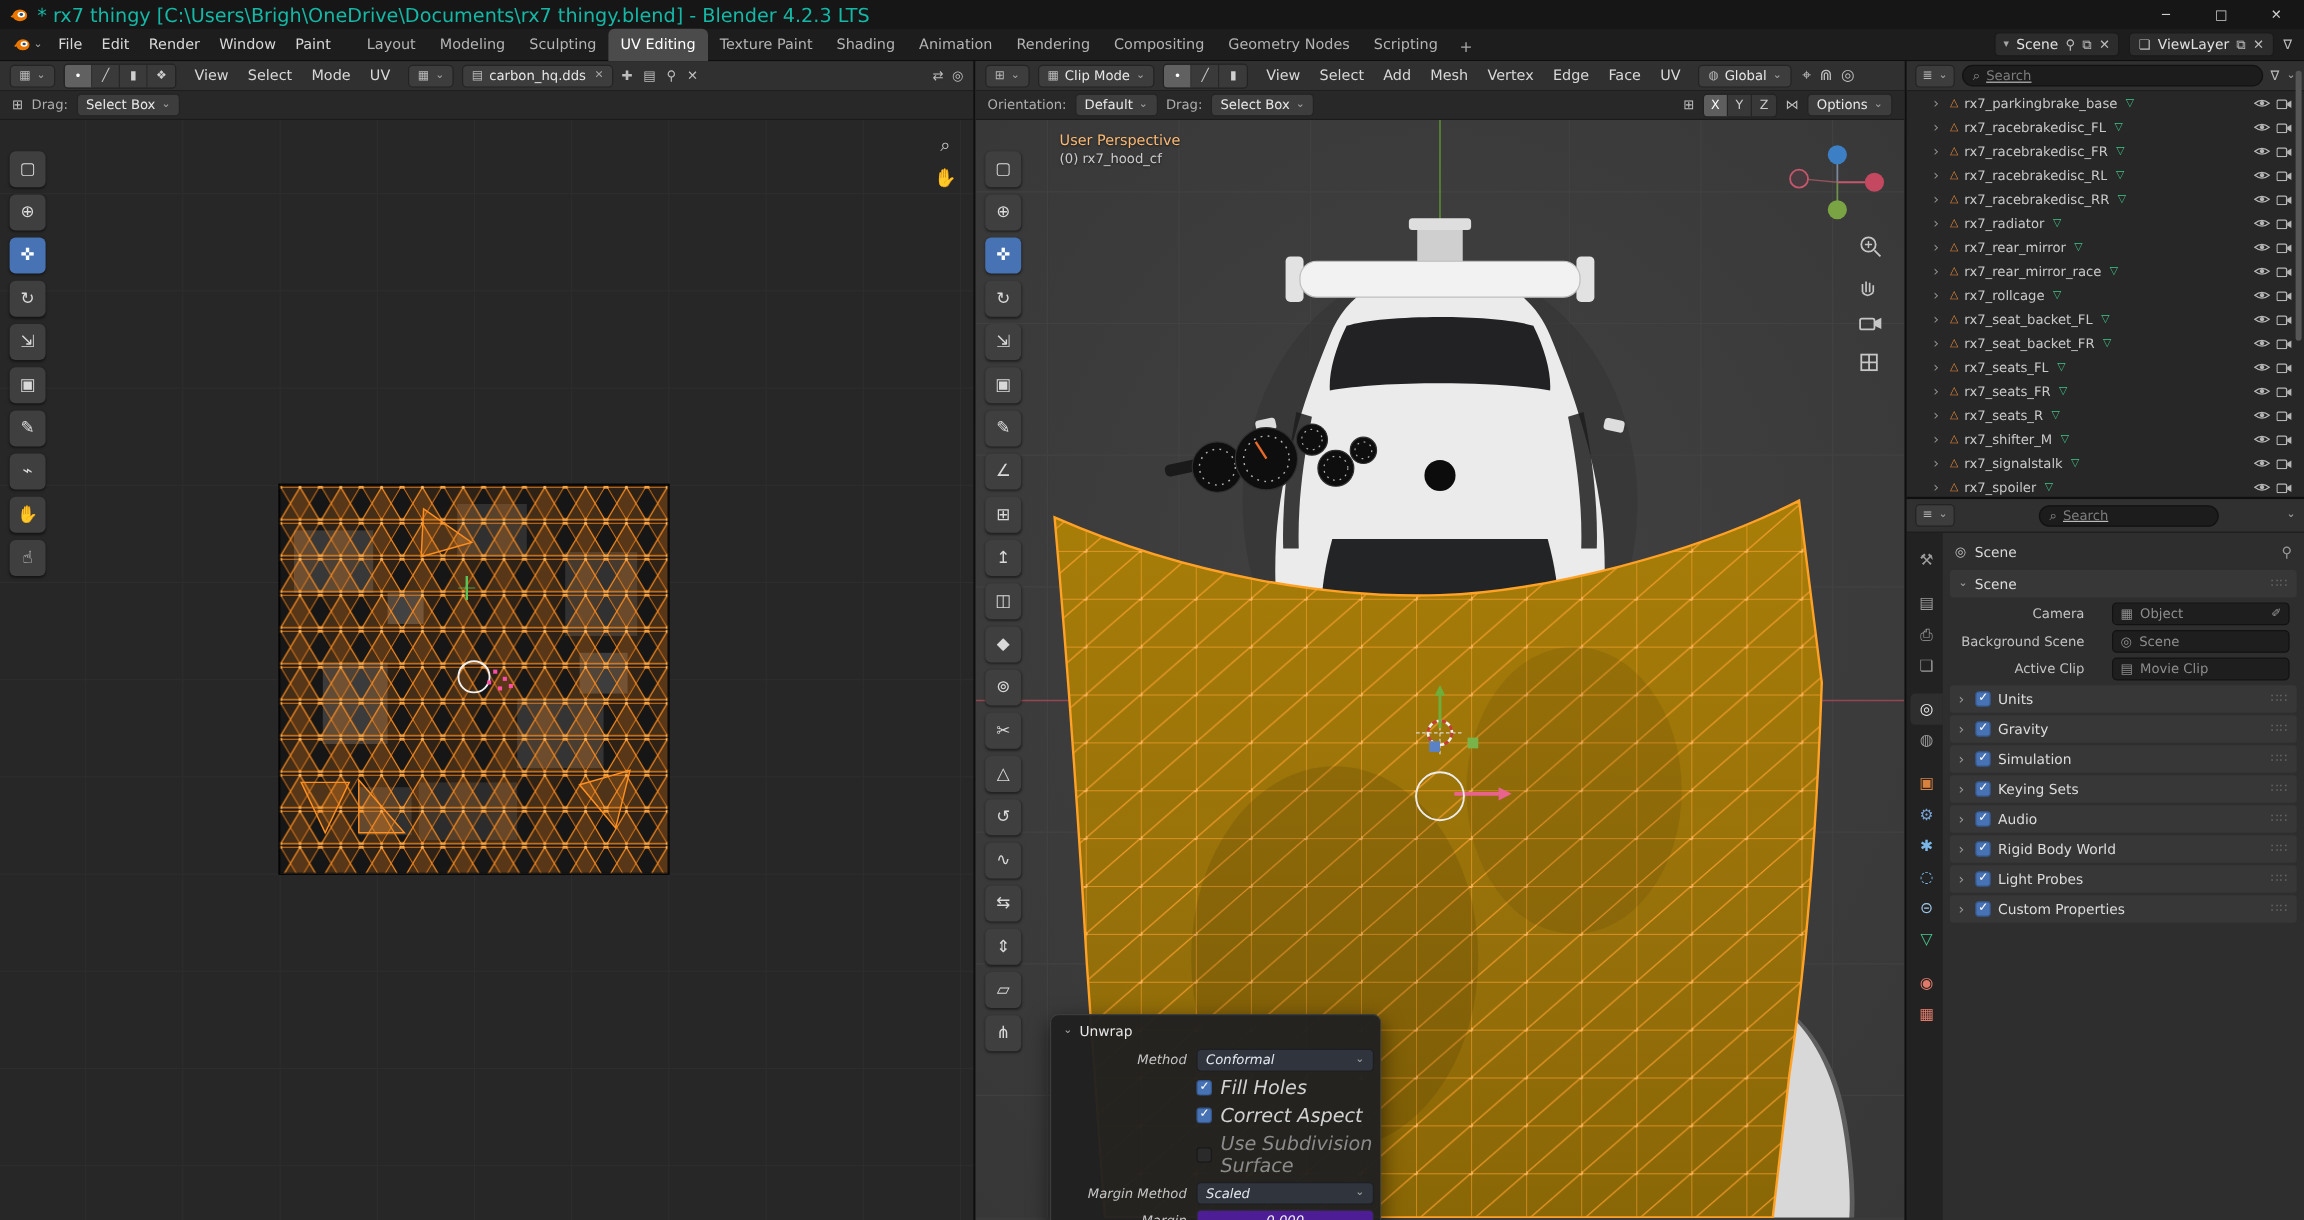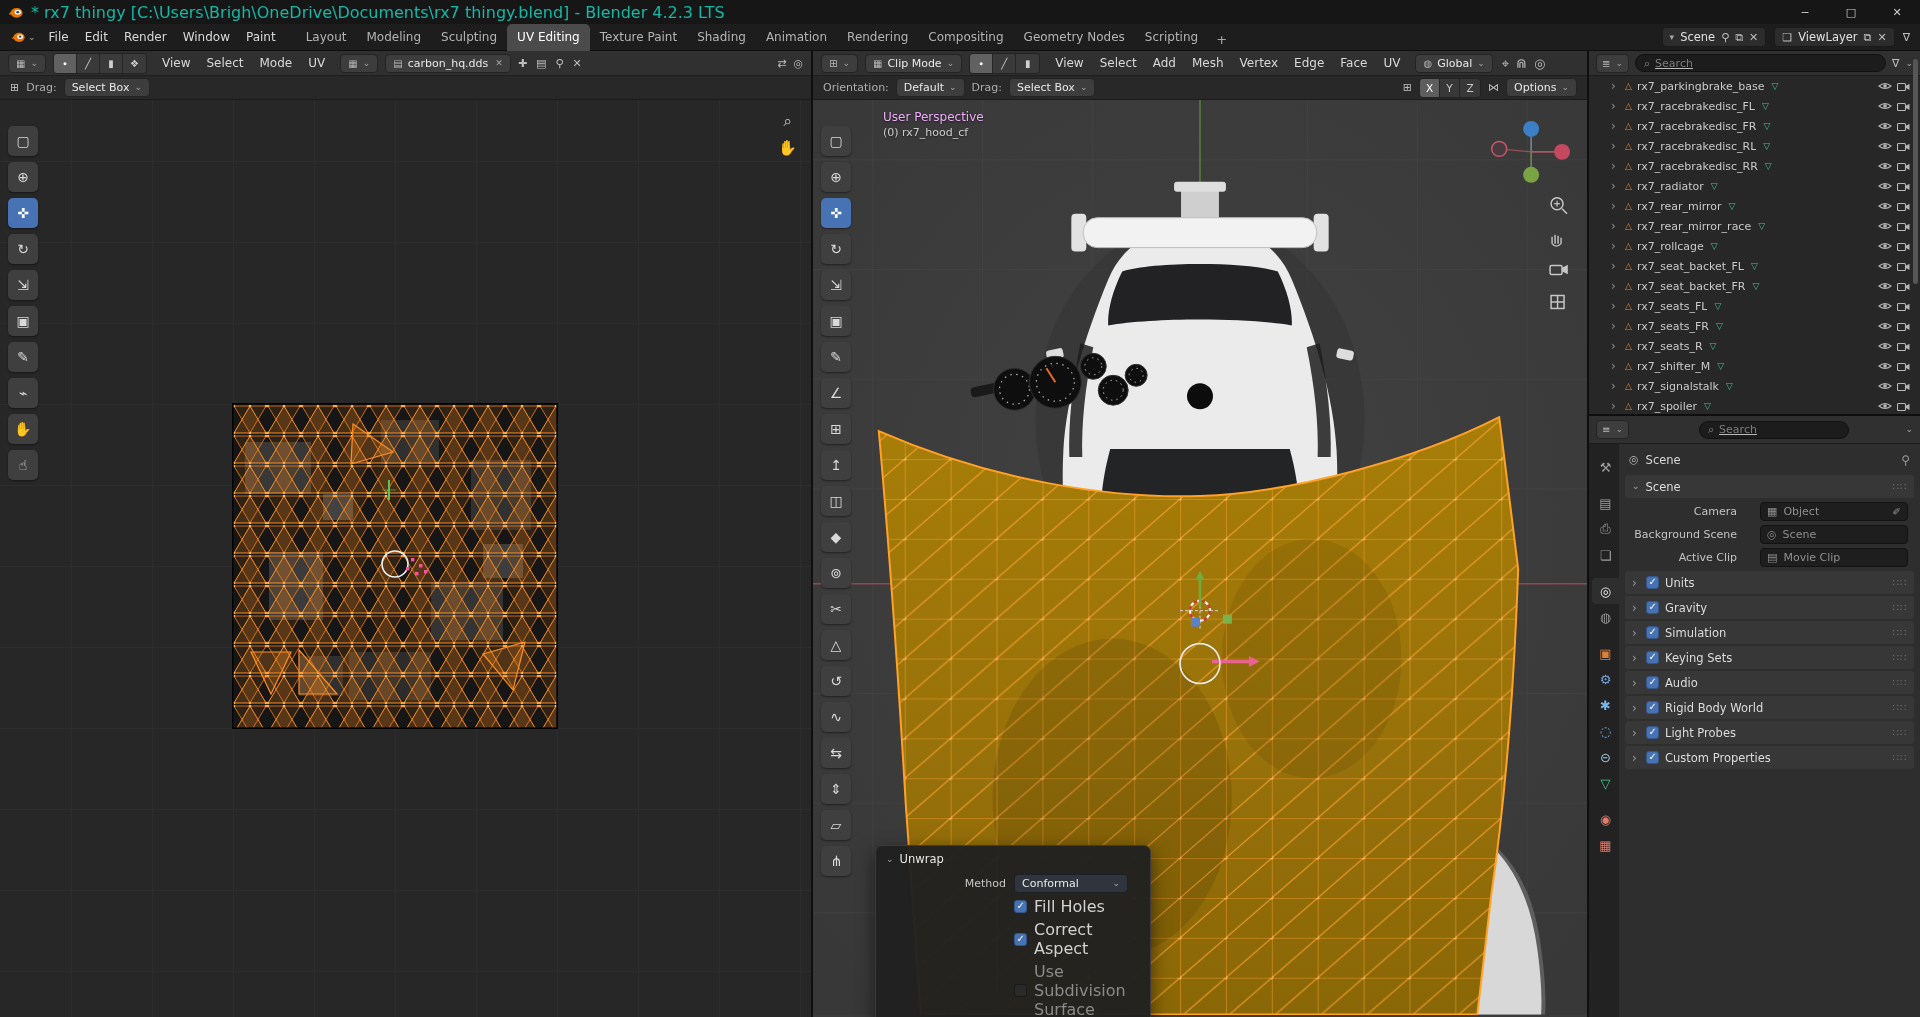--- a/index.html
+++ b/index.html
@@ -65,27 +65,27 @@
   .uv-canvas{background-color:#272727;
     background-image:linear-gradient(#2d2d2d 1px,transparent 1px),linear-gradient(90deg,#2d2d2d 1px,transparent 1px);
     background-size:81px 81px;background-position:233px 304px;}
   .uv-image{position:absolute;left:233px;top:304px;width:324px;height:324px;box-shadow:0 0 0 1px #000;}
   .uv-corner-icons{position:absolute;right:14px;top:14px;display:flex;flex-direction:column;gap:12px;align-items:center;z-index:5;}
   .uv-corner-icons .hicon{font-size:15px;color:#c9c9c9;}
 
   
   .vp-scene{position:absolute;inset:0;}
   .vp-overlay{position:absolute;left:70px;top:10px;z-index:4;}
-  .vp-overlay .l1{font-size:12px;color:#f0abfc;text-shadow:0 1px 2px #0009;text-align:center;}
+  .vp-overlay .l1{font-size:12px;color:#fdba74;text-shadow:0 1px 2px #0009;text-align:center;}
   .vp-overlay .l2{font-size:11px;color:#e3e3e3;opacity:.85;margin-top:2px;text-shadow:0 1px 2px #0009;}
 
   
   .unwrap-panel{position:absolute;left:62px;top:745px;width:276px;background:rgba(32,32,32,.96);border:1px solid #3c3c3c;border-radius:7px;box-shadow:0 6px 18px rgba(0,0,0,.55);z-index:6;padding-bottom:8px;}
   .u-title{display:flex;align-items:center;gap:6px;padding:6px 10px 4px;font-size:11.5px;color:#e6e6e6;}
-  .u-row{display:grid;grid-template-columns:108px 1fr;gap:8px;align-items:center;margin:4px 22px;}
+  .u-row{display:grid;grid-template-columns:108px 1fr;gap:8px;align-items:center;margin:4px 5px;font-style:italic;}
   .u-label{font-size:11px;color:#c6c6c6;text-align:right;white-space:nowrap;}
   .u-drop{display:flex;align-items:center;background:#30353d;border:1px solid #1c1f24;border-radius:4px;height:19px;padding:0 7px;font-size:11px;color:#e4e8ee;}
   .u-drop .chev{margin-left:auto;}
   .u-slider{display:flex;align-items:center;justify-content:center;background:#4c1d95;border:1px solid #2b2b2b;border-radius:4px;height:19px;font-size:11px;color:#f2f2f2;}
   .opt{display:flex;align-items:center;gap:7px;}
   .cbx{width:13px;height:13px;border-radius:3px;background:#2a2a2a;border:1px solid #191919;position:relative;flex:none;}
   .cbx.checked{background:var(--accent);border-color:#35568a;}
   .cbx.checked::after{content:"✓";position:absolute;left:1.5px;top:-1px;font-size:10px;color:#fff;}
   .opt-label{font-size:16px;color:#d2d2d2;}
   .opt-label.dim{color:#8b8b8b;}

